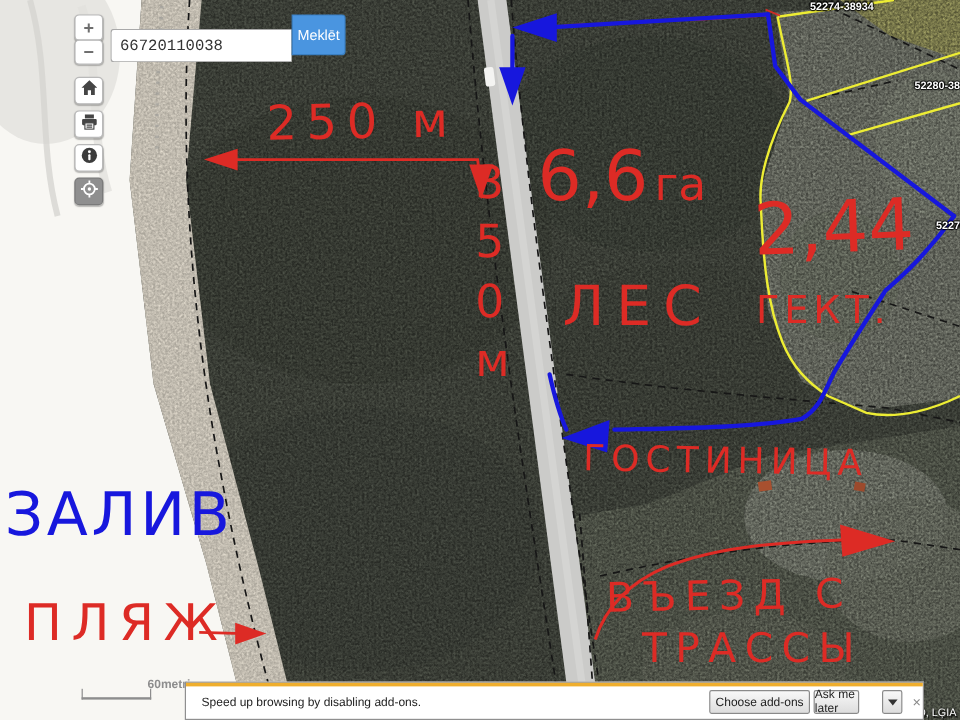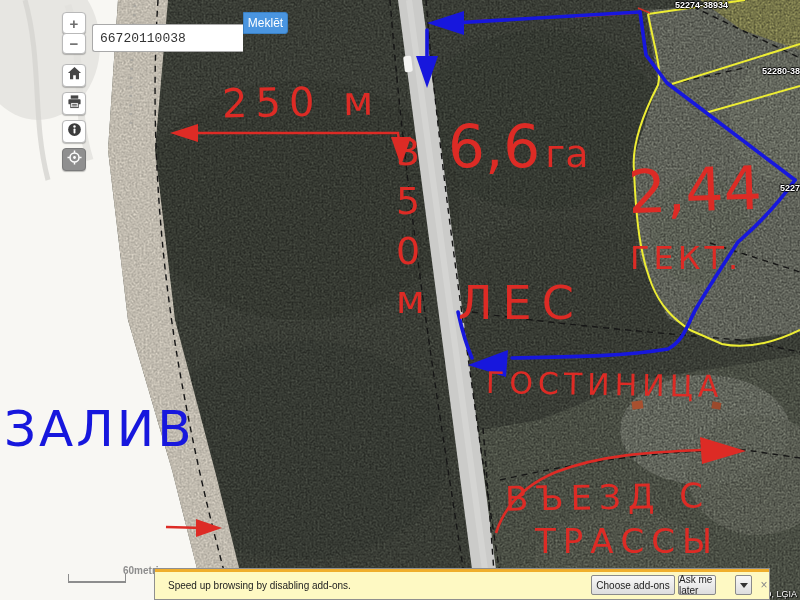--- a/index.html
+++ b/index.html
@@ -27,39 +27,39 @@
     white-space:nowrap;}
 
   
   .ctl-btn{position:absolute;left:62px;width:24px;box-sizing:border-box;background:#fff;
     border:1px solid #b9b9b9;border-radius:4px;color:#6e6e6e;font-size:15px;font-weight:bold;
     display:flex;align-items:center;justify-content:center;cursor:pointer;
     box-shadow:0 1px 1px rgba(0,0,0,.25);}
   #search-input{position:absolute;left:92px;top:24px;width:151px;height:22px;box-sizing:border-box;
     border:1px solid #a9a9a9;border-right:none;border-radius:3px 0 0 3px;padding:13px 7px;
     font-size:13px;color:#333;font-family:Liberation Mono, monospace;}
-  #search-btn{position:absolute;left:243px;top:12px;width:45px;height:22px;box-sizing:border-box;
+  #search-btn{position:absolute;left:243px;top:12px;width:45px;height:34px;box-sizing:border-box;
     background:var(--accent-blue);color:#fff;border:1px solid #3a7fc2;border-radius:0 3px 3px 0;
     font-size:12px;display:flex;align-items:center;justify-content:center;cursor:pointer;}
   .tool-btn{position:absolute;left:62px;width:24px;height:23px;box-sizing:border-box;background:#fff;
     border:1px solid #b9b9b9;border-radius:4px;display:flex;align-items:center;justify-content:center;
     cursor:pointer;box-shadow:0 1px 1px rgba(0,0,0,.25);}
   .tool-btn.active{background:#8f8f8f;border-color:#7a7a7a;}
 
   
   #scale-bar{position:absolute;left:68px;top:574px;width:56px;height:7px;
     border-left:1px solid #8d8d8d;border-right:1px solid #8d8d8d;border-bottom:2px solid #8d8d8d;}
   #scale-label{position:absolute;left:123px;top:565px;font-size:10px;font-weight:bold;color:#8d8d8d;}
 
   #attribution{position:absolute;right:3px;bottom:1px;font-size:9px;color:#fff;
     text-shadow:0 0 2px #000,1px 1px 1px #000;}
 
   
   #notify{position:absolute;left:154px;top:568px;width:616px;height:32px;box-sizing:border-box;
-    background:#fef9c3;border:1px solid #8f8f8f;z-index:30;}
+    background:#ffffff;border:1px solid #8f8f8f;z-index:30;}
   #notify-stripe{position:absolute;left:0;top:0;width:100%;height:3px;background:var(--notify-stripe);}
   #notify-msg{position:absolute;left:13px;top:11px;font-size:10px;color:#222;}
   .notify-btn{position:absolute;top:6px;height:20px;box-sizing:border-box;
     background:linear-gradient(#f8f8f8,#dddddd);border:1px solid #8a8a8a;border-radius:2px;
     font-size:10px;color:#222;display:flex;align-items:center;justify-content:center;cursor:pointer;}
   #notify-close{position:absolute;left:602px;top:9px;width:14px;height:14px;color:#8a8a8a;
     font-size:12px;line-height:14px;text-align:center;cursor:pointer;}
   #dd-arrow{width:0;height:0;border-left:4px solid transparent;border-right:4px solid transparent;
     border-top:5px solid #333;}
 </style>
@@ -147,24 +147,25 @@
     <path class="rl" stroke-width="2.6" d="M496,533 C505,505 525,485 556,472 C600,455 650,452 702,450"></path>
     <polygon class="rf" points="746,451 700,437 702,464"></polygon>
   </svg>
 
   <div class="hand red-text" style="left:222px;top:82px;font-size:40px;letter-spacing:8px;transform:rotate(-1deg);">250 м</div>
   <div class="hand red-text" style="left:396px;top:128px;font-size:38px;width:46px;white-space:normal;line-height:1.3;">3 5 0 м</div>
   <div class="hand" style="left:448px;top:118px;">
     <span class="red-text" style="font-size:58px;">6,6</span>
     <span class="red-text" style="font-size:38px;">га</span>
   </div>
-  <div class="hand red-text" style="left:458px;top:232px;font-size:46px;letter-spacing:10px;margin-top:48px;">ЛЕС</div>
+  <div class="hand red-text" style="left:469px;top:232px;font-size:46px;letter-spacing:10px;">ЛЕС</div>
   <div class="hand red-text" style="left:628px;top:160px;font-size:60px;transform:rotate(-2deg);">2,44</div>
   <div class="hand red-text" style="left:630px;top:242px;font-size:32px;letter-spacing:4px;">ГЕКТ.</div>
   <div class="hand blue-text" style="left:4px;top:404px;font-size:50px;letter-spacing:3px;">ЗАЛИВ</div>
+  <div class="hand red-text" style="left:20px;top:498px;font-size:42px;letter-spacing:8px;">ПЛЯЖ</div>
   <div class="hand red-text" style="left:486px;top:370px;font-size:30px;letter-spacing:5px;transform:rotate(1deg);">ГОСТИНИЦА</div>
   <div class="hand red-text" style="left:505px;top:480px;font-size:34px;letter-spacing:7px;transform:rotate(-1deg);">ВЪЕЗД С</div>
   <div class="hand red-text" style="left:535px;top:524px;font-size:34px;letter-spacing:7px;">ТРАССЫ</div>
 
   <div class="parcel-label" style="left:633px;top:0px;padding-left:42px;">52274-38934</div>
   <div class="parcel-label" style="left:762px;top:66px;">52280-3892</div>
   <div class="parcel-label" style="left:768px;top:183px;padding-left:12px;">52270-38909</div>
 
   <div class="ctl-btn" style="top:12px;height:22px;">+</div>
   <div class="ctl-btn" style="top:33px;height:21px;">−</div>

